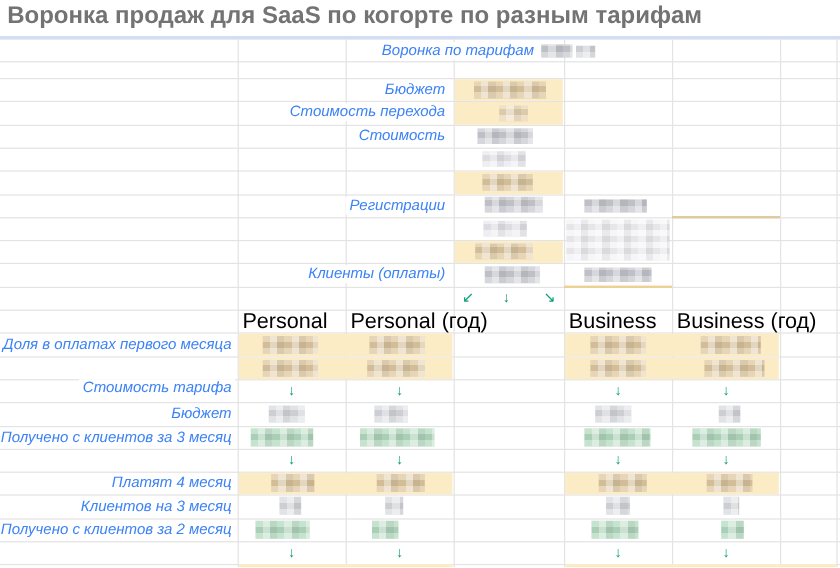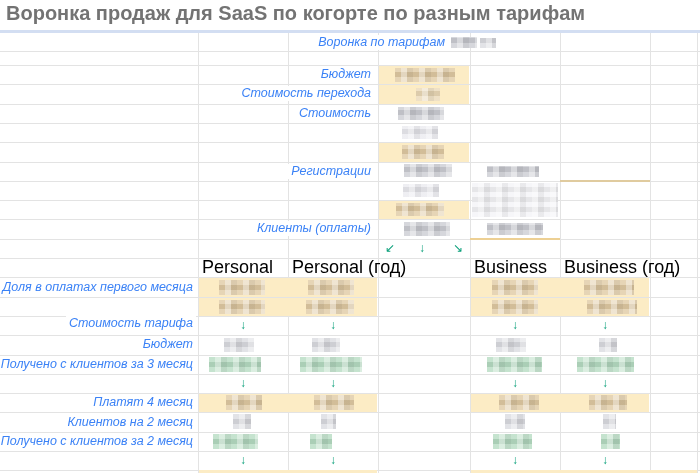--- a/index.html
+++ b/index.html
@@ -133,21 +133,21 @@
   <div class="lab" style="right:326px;top:86px">Стоимость перехода</div>
   <div class="lab" style="right:326px;top:106px">Стоимость</div>
   <div class="lab" style="right:326px;top:164px">Регистрации</div>
   <div class="lab" style="right:326px;top:221px">Клиенты (оплаты)</div>
 
   <div class="lab" style="right:504px;top:280px">Доля в оплатах первого месяца</div>
   <div class="lab" style="right:504px;top:316px">Стоимость тарифа</div>
   <div class="lab" style="right:504px;top:337px">Бюджет</div>
   <div class="lab" style="right:504px;top:357px">Получено с клиентов за 3 месяц</div>
   <div class="lab" style="right:504px;top:395px">Платят 4 месяц</div>
-  <div class="lab" style="right:504px;top:415px">Клиентов на 2 месяц</div>
+  <div class="lab" style="right:504px;top:415px">Клиентов на 3 месяц</div>
   <div class="lab" style="right:504px;top:434px">Получено с клиентов за 2 месяц</div>
 
   <div class="hdr" style="left:202px;top:260px">Personal</div>
   <div class="hdr" style="left:292px;top:260px">Personal (год)</div>
   <div class="hdr" style="left:474px;top:260px">Business</div>
   <div class="hdr" style="left:564px;top:260px">Business (год)</div>
 
   <div class="arr" style="left:382px;top:241px">↙</div>
   <div class="arr" style="left:414px;top:241px">↓</div>
   <div class="arr" style="left:450px;top:241px">↘</div>

